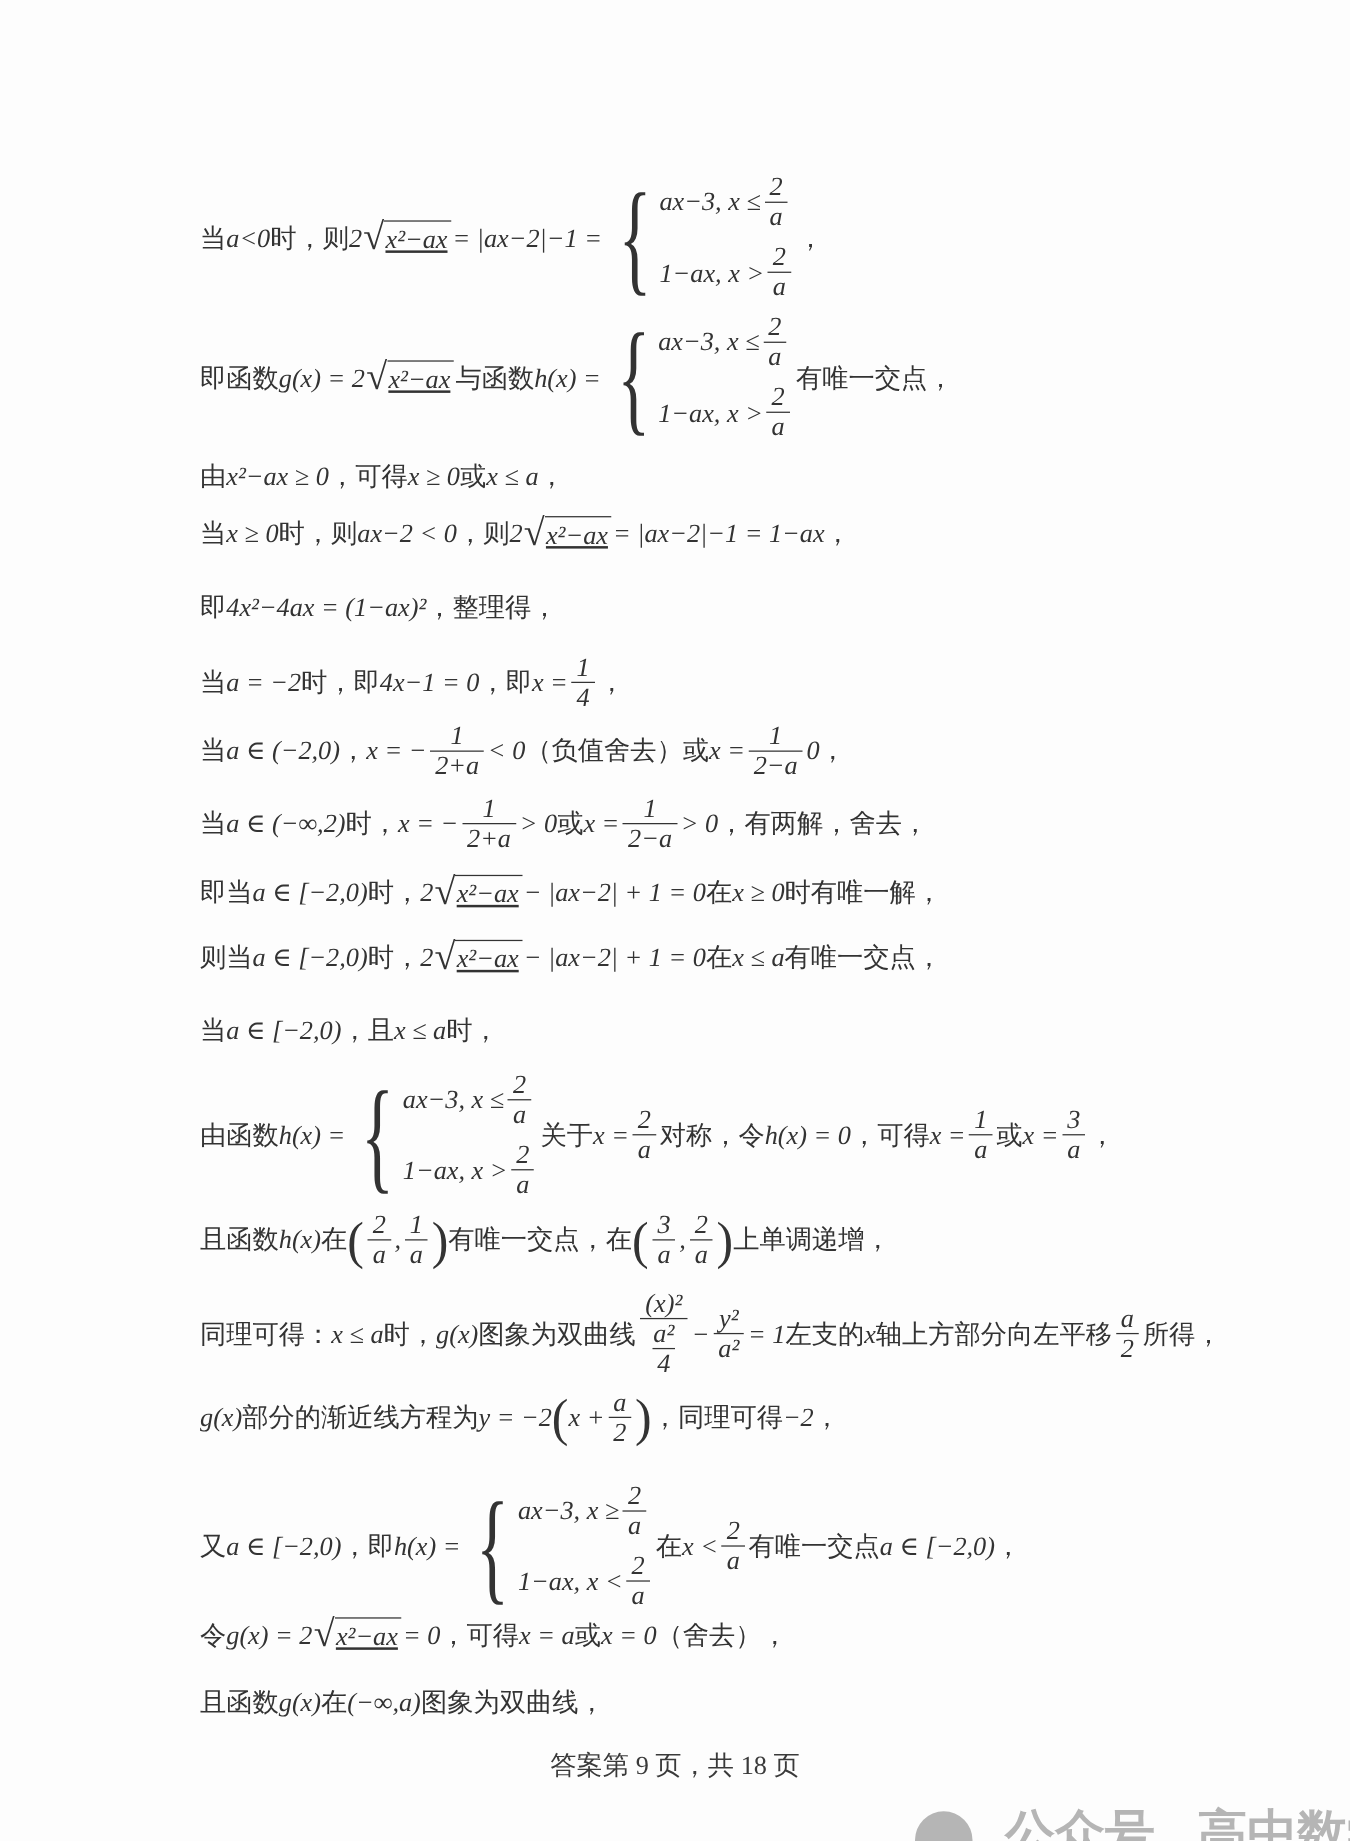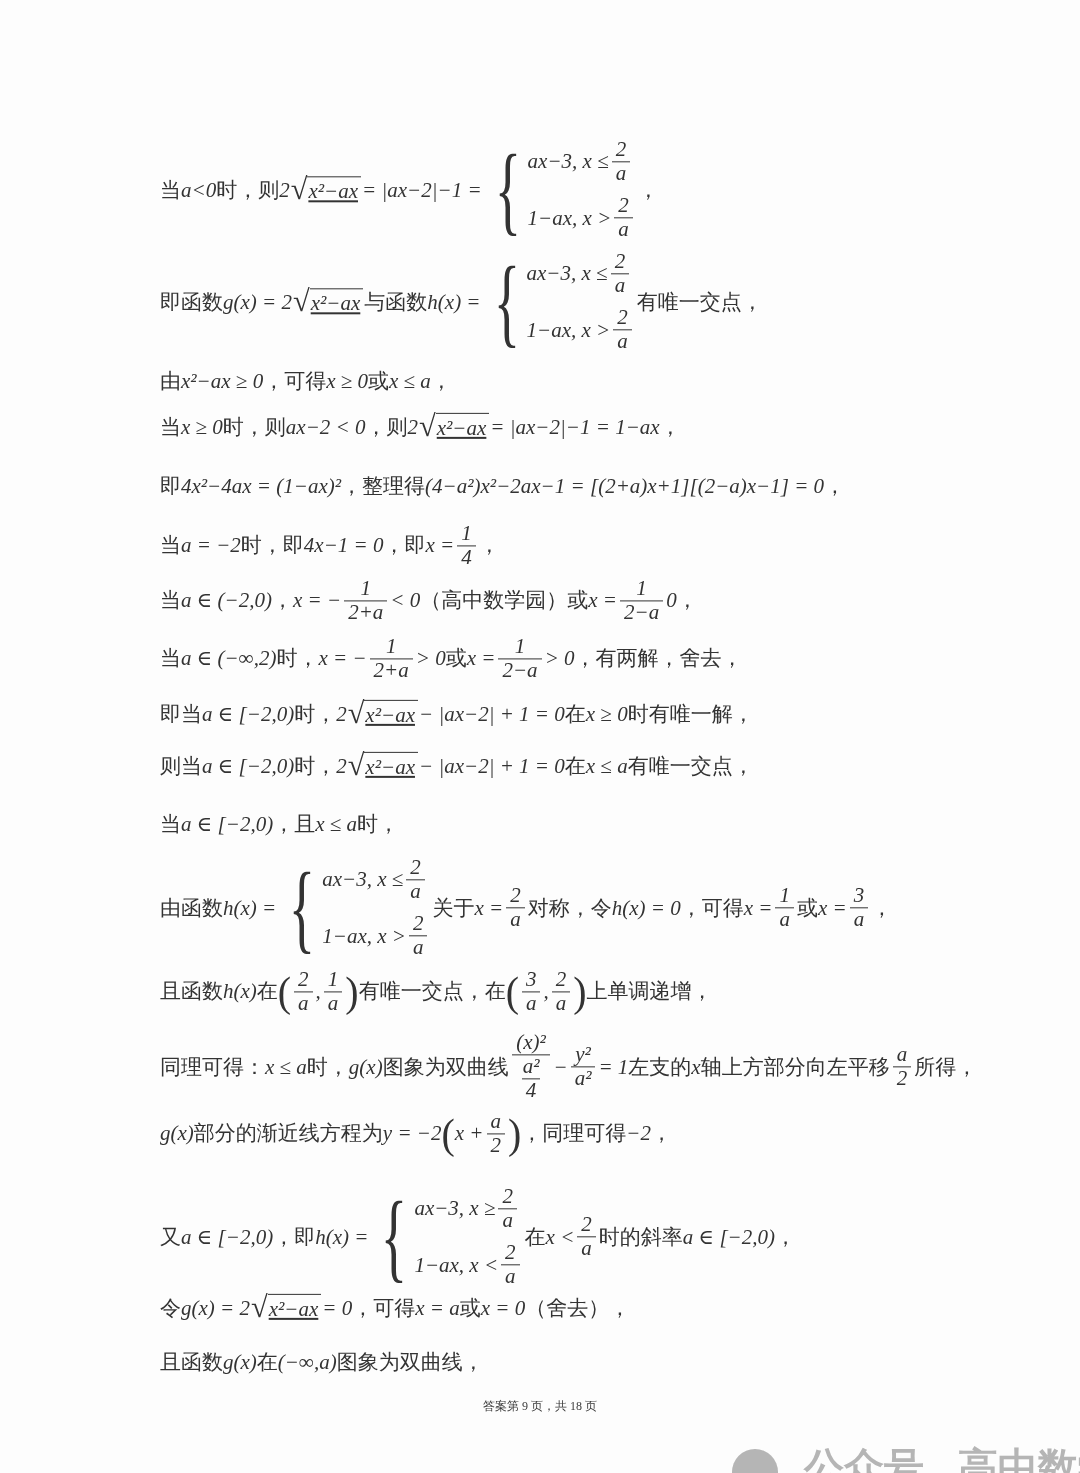--- a/index.html
+++ b/index.html
@@ -60,21 +60,21 @@
     font-style:normal;font-size:100px;line-height:0.92;font-weight:400;
     transform:scaleX(0.55);transform-origin:center;margin-right:-4px;color:#333;
   }
   .case-rows{display:inline-flex;flex-direction:column;gap:9px;}
   .case-row{display:inline-flex;align-items:center;font-style:italic;white-space:nowrap;}
   .parenGroup{display:inline-flex;align-items:center;vertical-align:middle;}
   .bigp{font-style:normal;font-size:1.9em;font-weight:300;line-height:0.9;transform:scaleY(1.05);}
   
   .footer{
     position:absolute;top:1398px;left:0;width:100%;
-    text-align:center;font-size:12px;color:#3a3a3a;font-style:normal;
+    text-align:center;font-size:21px;color:#3a3a3a;font-style:normal;
   }
   .watermark{
     position:absolute;top:1447px;left:732px;
     display:flex;align-items:flex-start;gap:26px;
     color:#b5b5b5;font-family:"Liberation Sans","DejaVu Sans",sans-serif;
     font-weight:600;font-size:40px;line-height:1;
   }
   .wm-circle{width:46px;height:46px;border-radius:50%;background:#b5b5b5;flex:none;margin-top:2px;}
   .wm-text{display:flex;gap:34px;white-space:nowrap;}
 </style>
@@ -186,21 +186,20 @@
             <span class="m">x²−ax</span>
           </span>
         </span>
         <span class="m"> = |ax−2|−1 = 1−ax</span>
         <span class="plain">，</span>
       </div>
       <div class="line">
         <span class="plain">即 </span>
         <span class="m">4x²−4ax = (1−ax)²</span>
         <span class="plain">，整理得 </span>
-        <span class="m">(4−a²)x²−2ax−1 = [(2+a)x+1][(2−a)x−1] = 0</span>
         <span class="plain">，</span>
       </div>
       <div class="line">
         <span class="plain">当 </span>
         <span class="m">a = −2</span>
         <span class="plain"> 时，即 </span>
         <span class="m">4x−1 = 0</span>
         <span class="plain">，即 </span>
         <span class="m">x = </span>
         <span class="frac">
@@ -220,21 +219,21 @@
         <span class="m">x = −</span>
         <span class="frac">
           <span class="grp num">
             <span class="m">1</span>
           </span>
           <span class="grp den">
             <span class="m">2+a</span>
           </span>
         </span>
         <span class="m"> &lt; 0</span>
-        <span class="plain">（高中数学园）或 </span>
+        <span class="plain">（负值舍去）或 </span>
         <span class="m">x = </span>
         <span class="frac">
           <span class="grp num">
             <span class="m">1</span>
           </span>
           <span class="grp den">
             <span class="m">2−a</span>
           </span>
         </span>
         <span class="m">0</span>
@@ -519,21 +518,21 @@
         <span class="plain"> 在 </span>
         <span class="m">x &lt; </span>
         <span class="frac">
           <span class="grp num">
             <span class="m">2</span>
           </span>
           <span class="grp den">
             <span class="m">a</span>
           </span>
         </span>
-        <span class="plain"> 时的斜率 </span>
+        <span class="plain"> 有唯一交点 </span>
         <span class="m">a ∈ [−2,0)</span>
         <span class="plain">，</span>
       </div>
       <div class="line">
         <span class="plain">令 </span>
         <span class="m">g(x) = 2</span>
         <span class="sqrt">
           <span class="rad">√</span>
           <span class="grp radicand">
             <span class="m">x²−ax</span>

